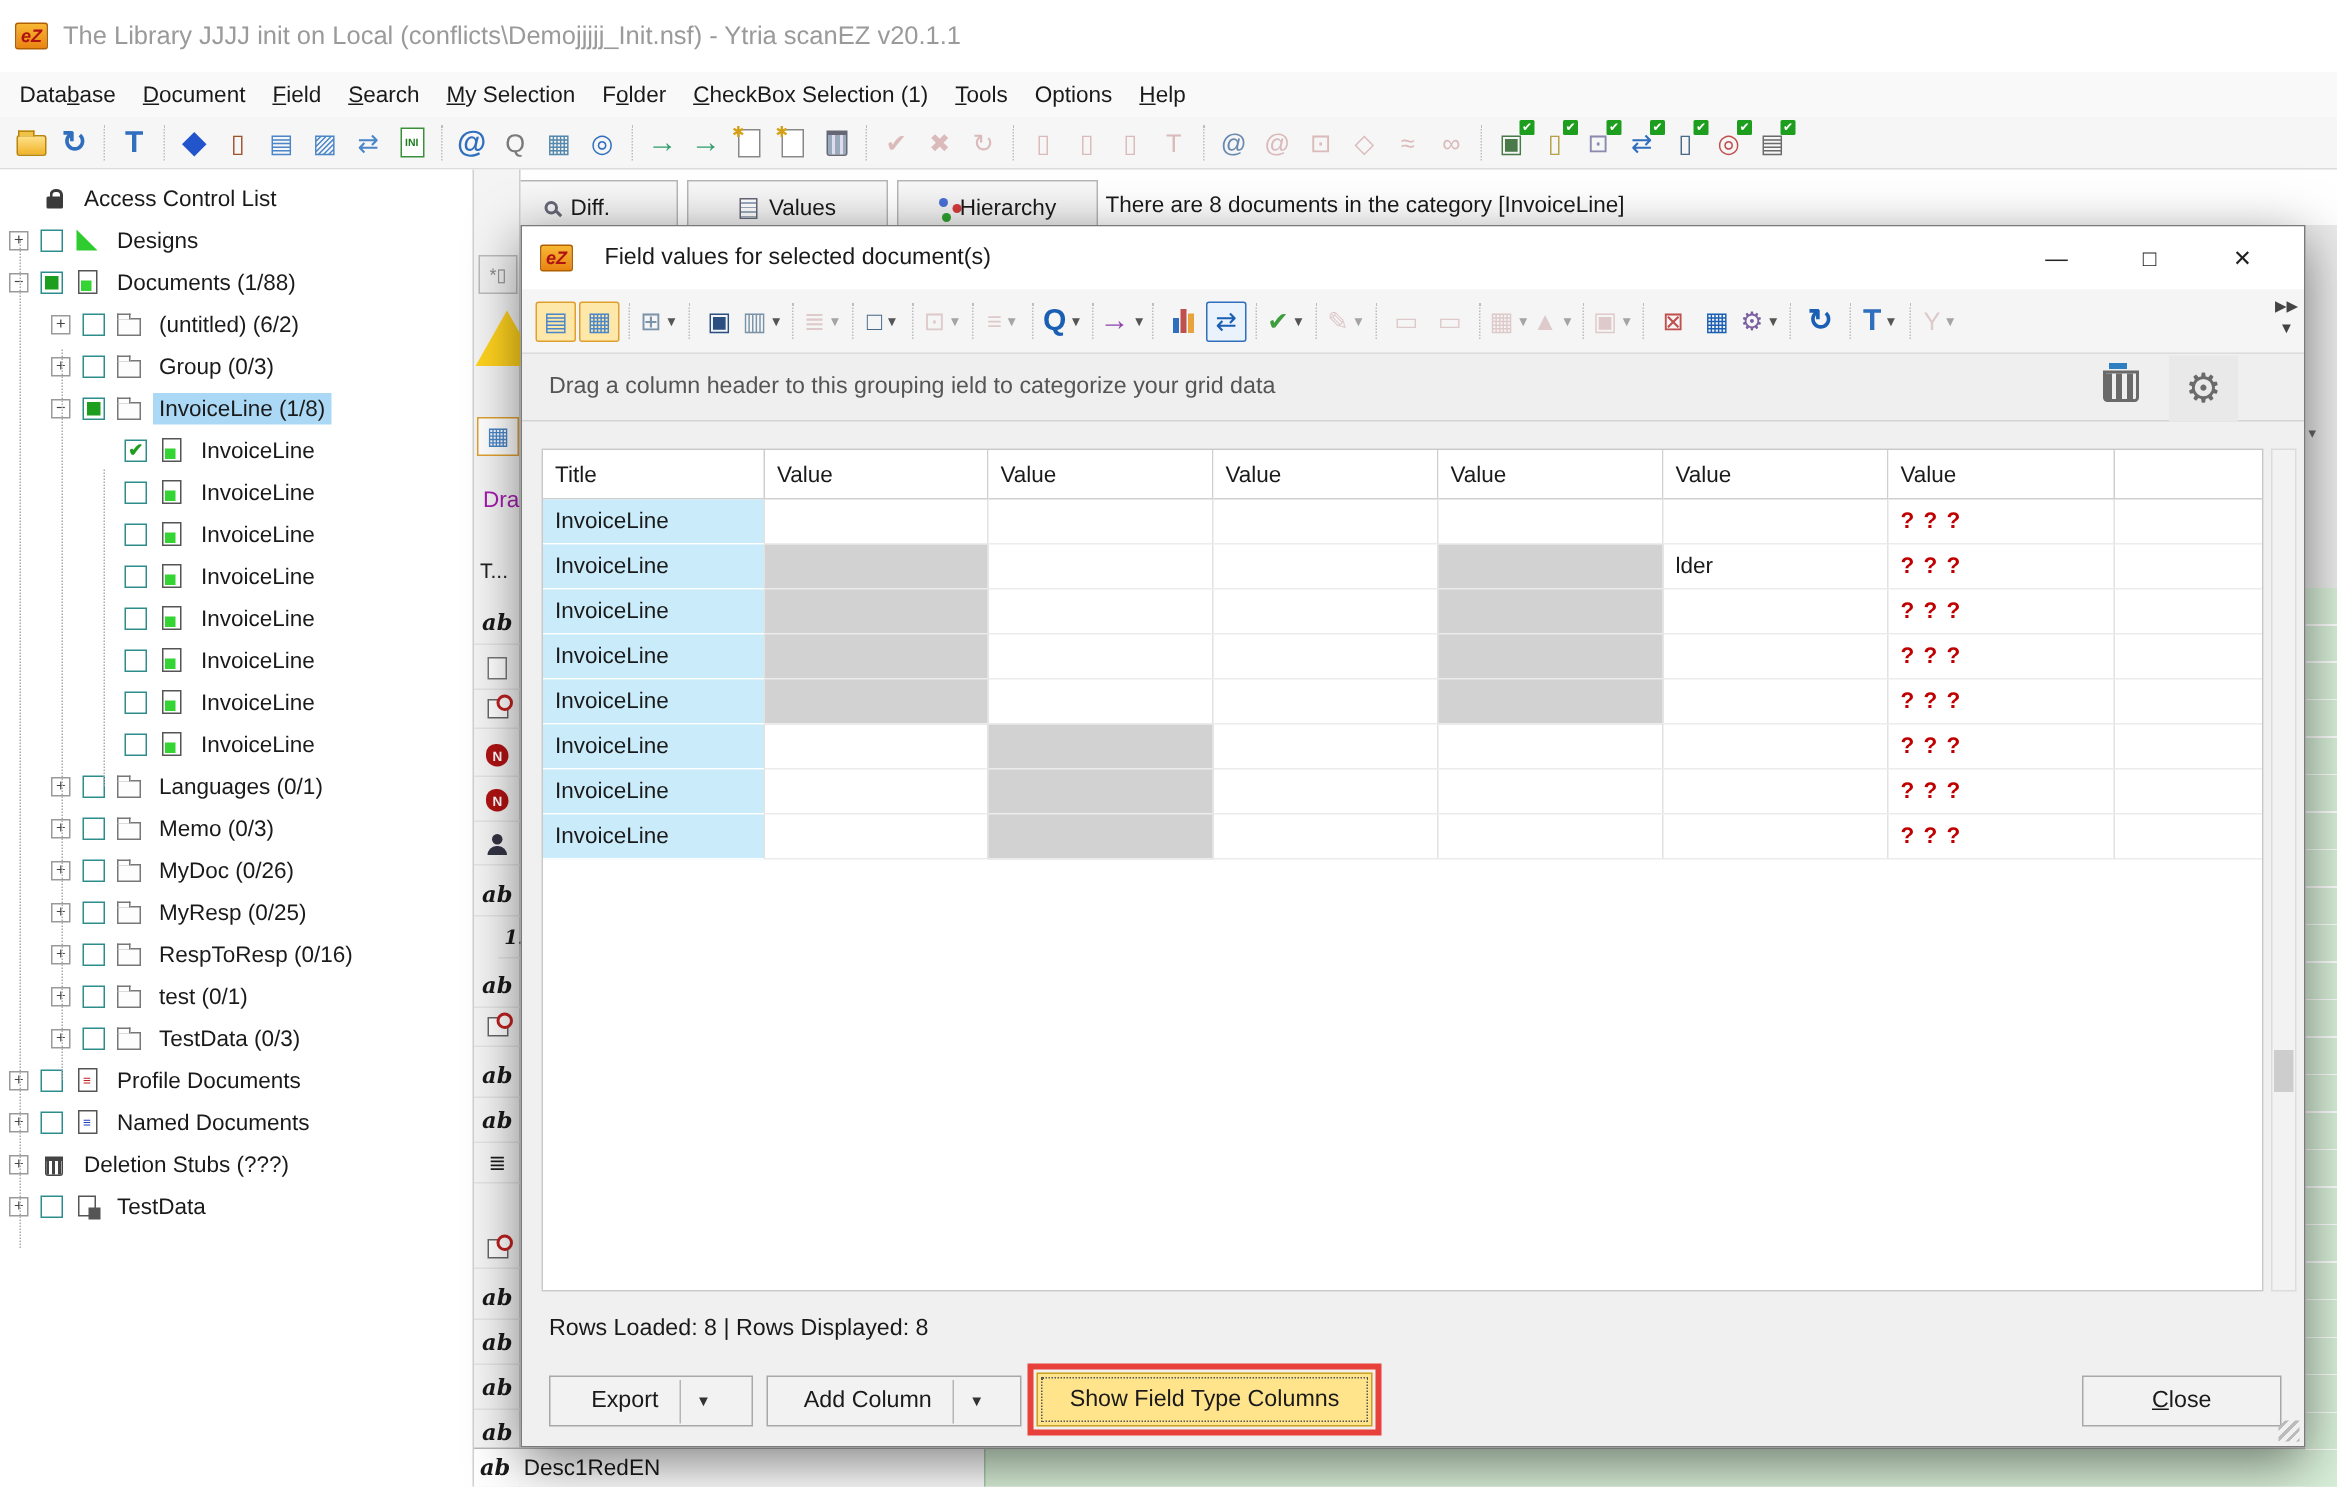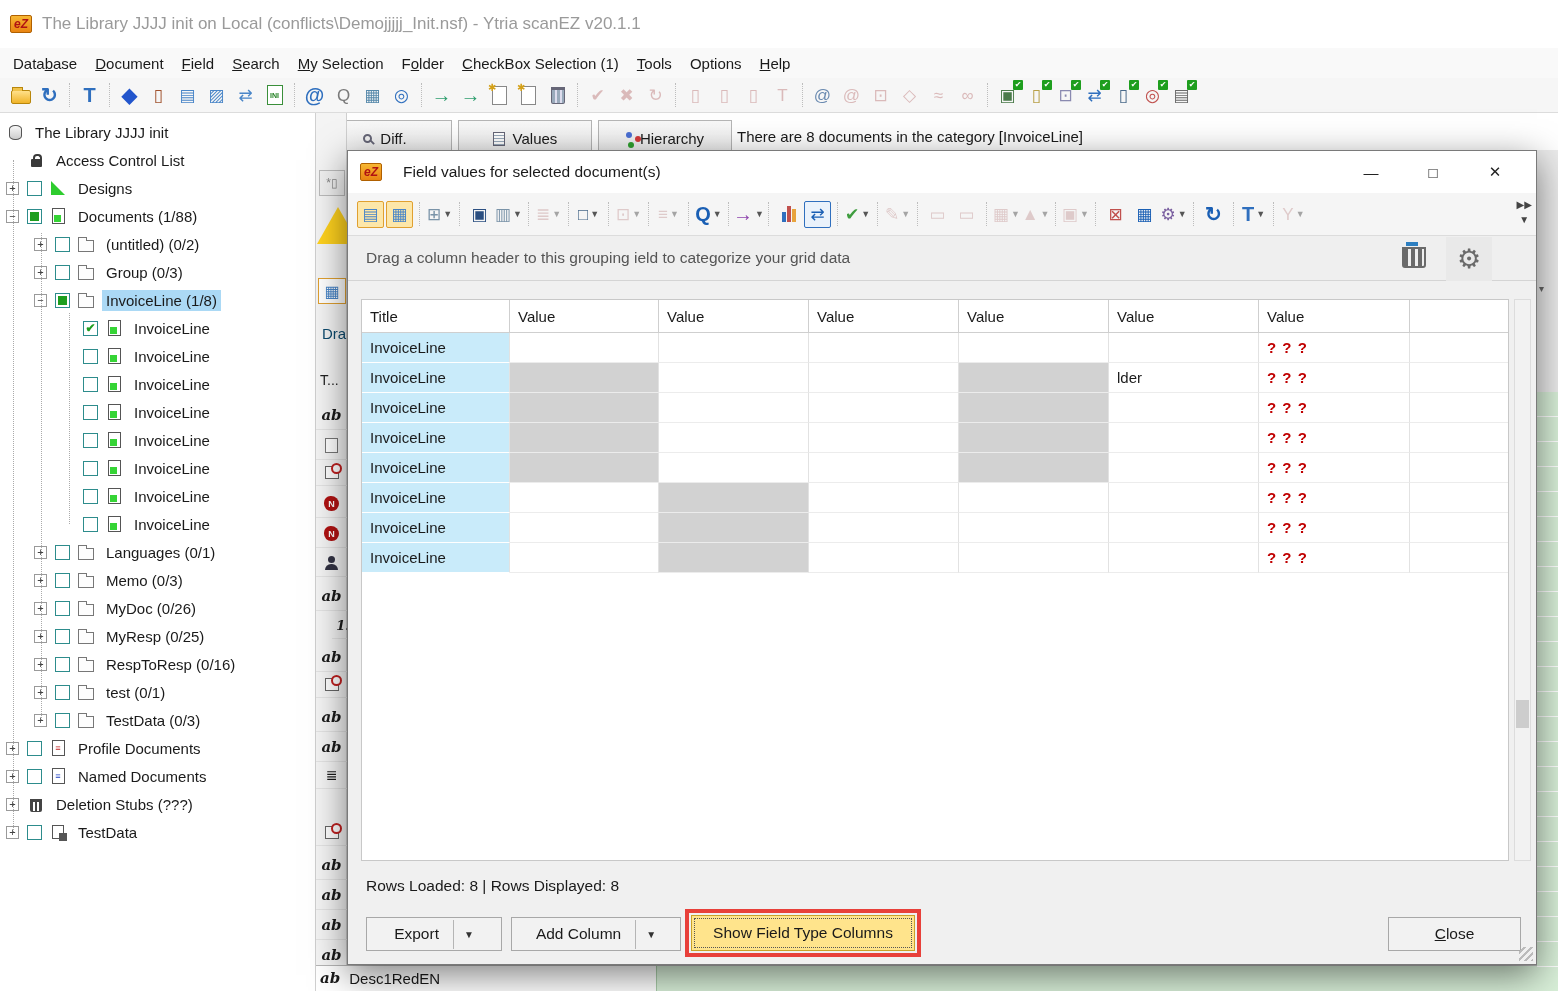--- a/index.html
+++ b/index.html
@@ -106,21 +106,21 @@
   .f-person { width:13px; height:14px; position:relative; }
   .f-person::before { content:""; position:absolute; top:0; left:3px; width:7px; height:7px; border-radius:50%; background:#334; }
   .f-person::after { content:""; position:absolute; bottom:0; left:0; width:13px; height:6px; border-radius:6px 6px 0 0; background:#334; }
   #strip-warn { position:absolute; left:317px; top:207px; width:0; height:0; z-index:1;
     border-left:21px solid transparent; border-right:21px solid transparent; border-bottom:37px solid #ffd21e; }
   #strip-gridbtn { position:absolute; left:318px; top:278px; width:28px; height:26px; background:#fff;
     border:1px solid #e0a030; display:flex; align-items:center; justify-content:center; color:#4a86c8;
     font-size:16px; z-index:1; }
   #strip-minibtn { position:absolute; left:319px; top:170px; width:26px; height:26px; background:#f0f0f0;
     border:1px solid #bbb; display:flex; align-items:center; justify-content:center; font-size:12px; color:#888; z-index:1; }
-  #strip-dra { position:absolute; left:322px; top:325px; font-size:15px; color:#0c4a6e; z-index:1; }
+  #strip-dra { position:absolute; left:322px; top:325px; font-size:15px; color:#a21caf; z-index:1; }
   #strip-t { position:absolute; left:320px; top:372px; font-size:14px; color:#222; z-index:1; }
 
   #bottom-frag { position:absolute; left:316px; top:965px; width:340px; height:26px; background:#fff;
     border-top:1px solid #b5b5b5; display:flex; align-items:center; gap:9px; padding-left:4px; font-size:15px; z-index:1; }
   #bottom-green { position:absolute; left:656px; top:965px; width:902px; height:26px; z-index:1;
     background:#d8efd8; border-left:1px solid #a8cca8; border-top:1px solid #b5b5b5; }
   #right-strip { position:absolute; left:1537px; top:150px; width:21px; height:841px; background:#ebebeb; z-index:1; }
   #right-strip .greens { position:absolute; left:0; top:242px; width:21px; height:599px;
     background:repeating-linear-gradient(180deg,#d8efd8 0 24px,#fff 24px 25px); }
   #right-strip .ddv { position:absolute; left:2px; top:133px; font-size:10px; color:#666; }
@@ -424,26 +424,20 @@
   <span class="ddv">▾</span>
   <div class="greens"></div>
 </div>
 
 <div id="tree">
   <div class="spine" style="left:13px; top:47px; height:672px;"></div>
   <div class="spine" style="left:41px; top:120px; height:487px;"></div>
   <div class="spine" style="left:69px; top:200px; height:211px;"></div>
   <div id="tree-rows">
       <div class="trow" style="padding-left: 6px;">
-        <span class="ticon">
-          <span class="i-db"></span>
-        </span>
-        <span class="tlabel">The Library JJJJ init</span>
-      </div>
-      <div class="trow" style="padding-left: 6px;">
         <span class="expspace"></span>
         <span class="ticon">
           <span class="i-lock"></span>
         </span>
         <span class="tlabel">Access Control List</span>
       </div>
       <div class="trow" style="padding-left: 6px;">
         <span class="exp">+</span>
         <span class="ck"></span>
         <span class="ticon">
@@ -458,21 +452,21 @@
           <span class="i-docg"></span>
         </span>
         <span class="tlabel">Documents  (1/88)</span>
       </div>
       <div class="trow" style="padding-left: 34px;">
         <span class="exp">+</span>
         <span class="ck"></span>
         <span class="ticon">
           <span class="i-folder2"></span>
         </span>
-        <span class="tlabel">(untitled)  (0/2)</span>
+        <span class="tlabel">(untitled)  (6/2)</span>
       </div>
       <div class="trow" style="padding-left: 34px;">
         <span class="exp">+</span>
         <span class="ck"></span>
         <span class="ticon">
           <span class="i-folder2"></span>
         </span>
         <span class="tlabel">Group  (0/3)</span>
       </div>
       <div class="trow" style="padding-left: 34px;">

